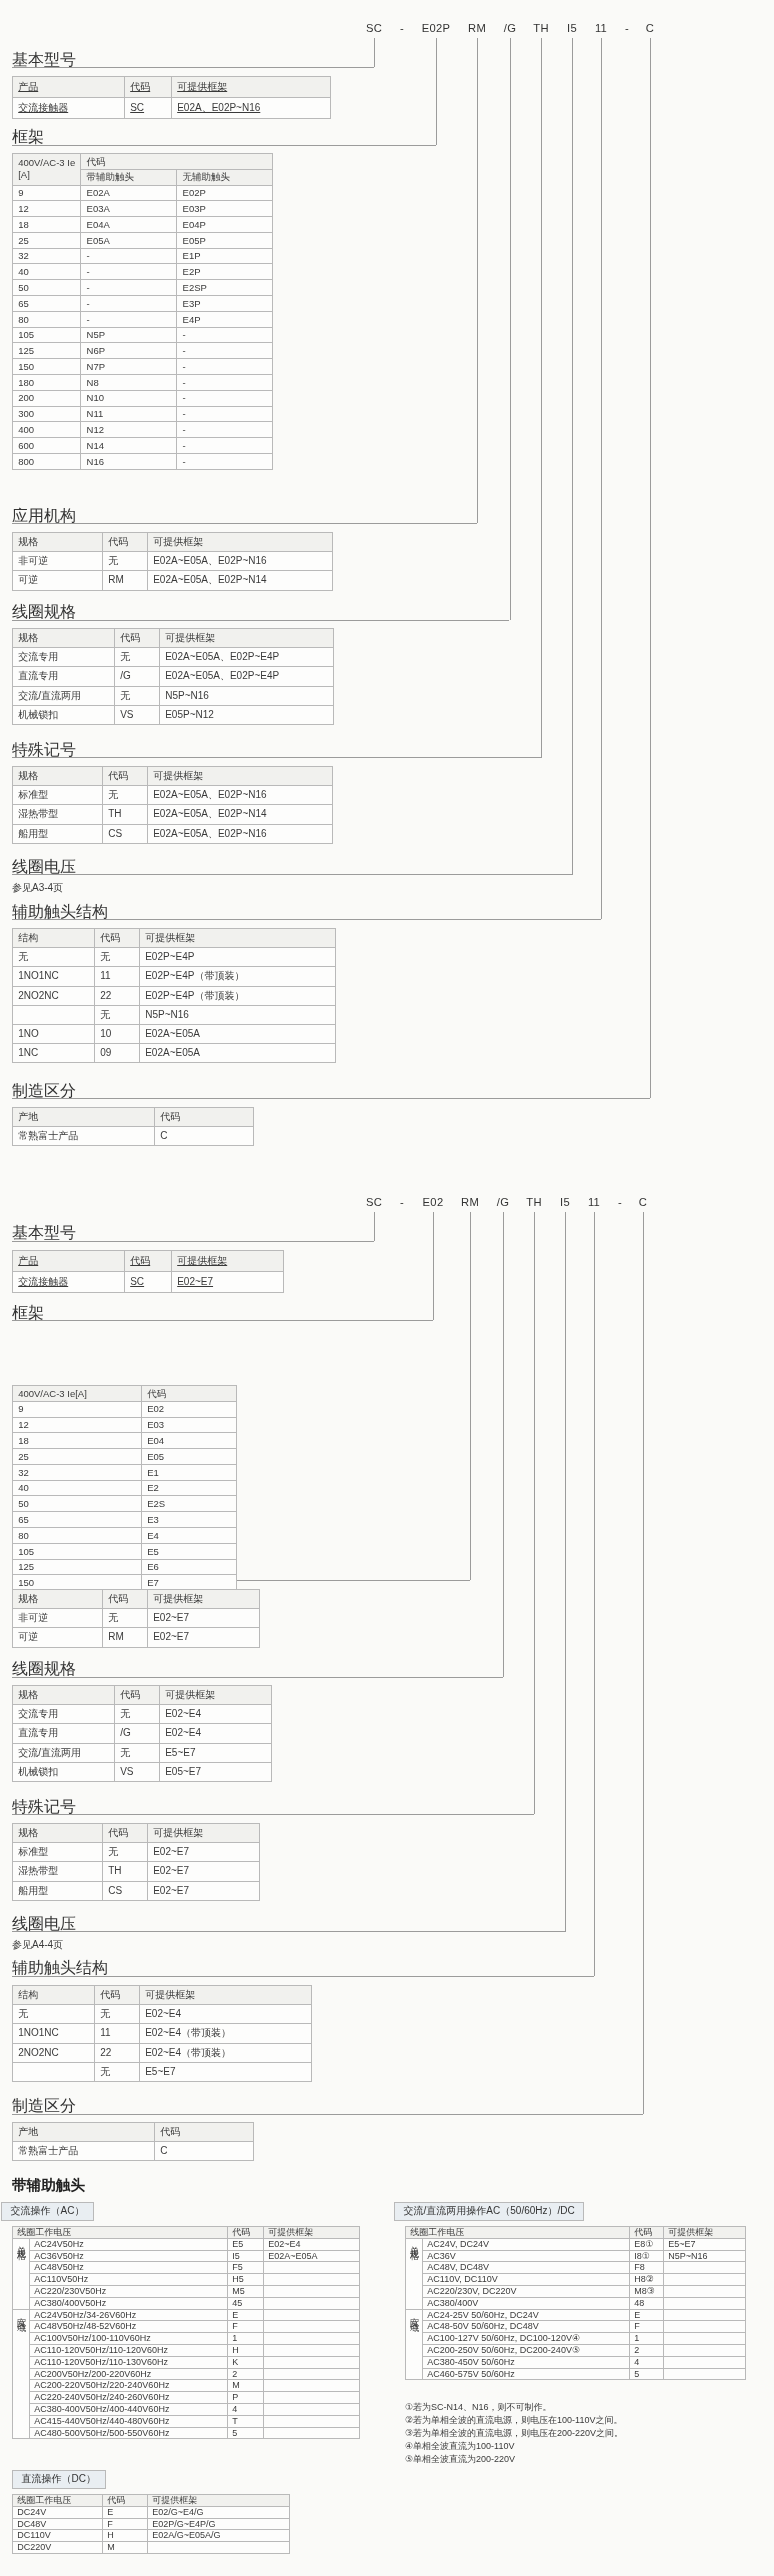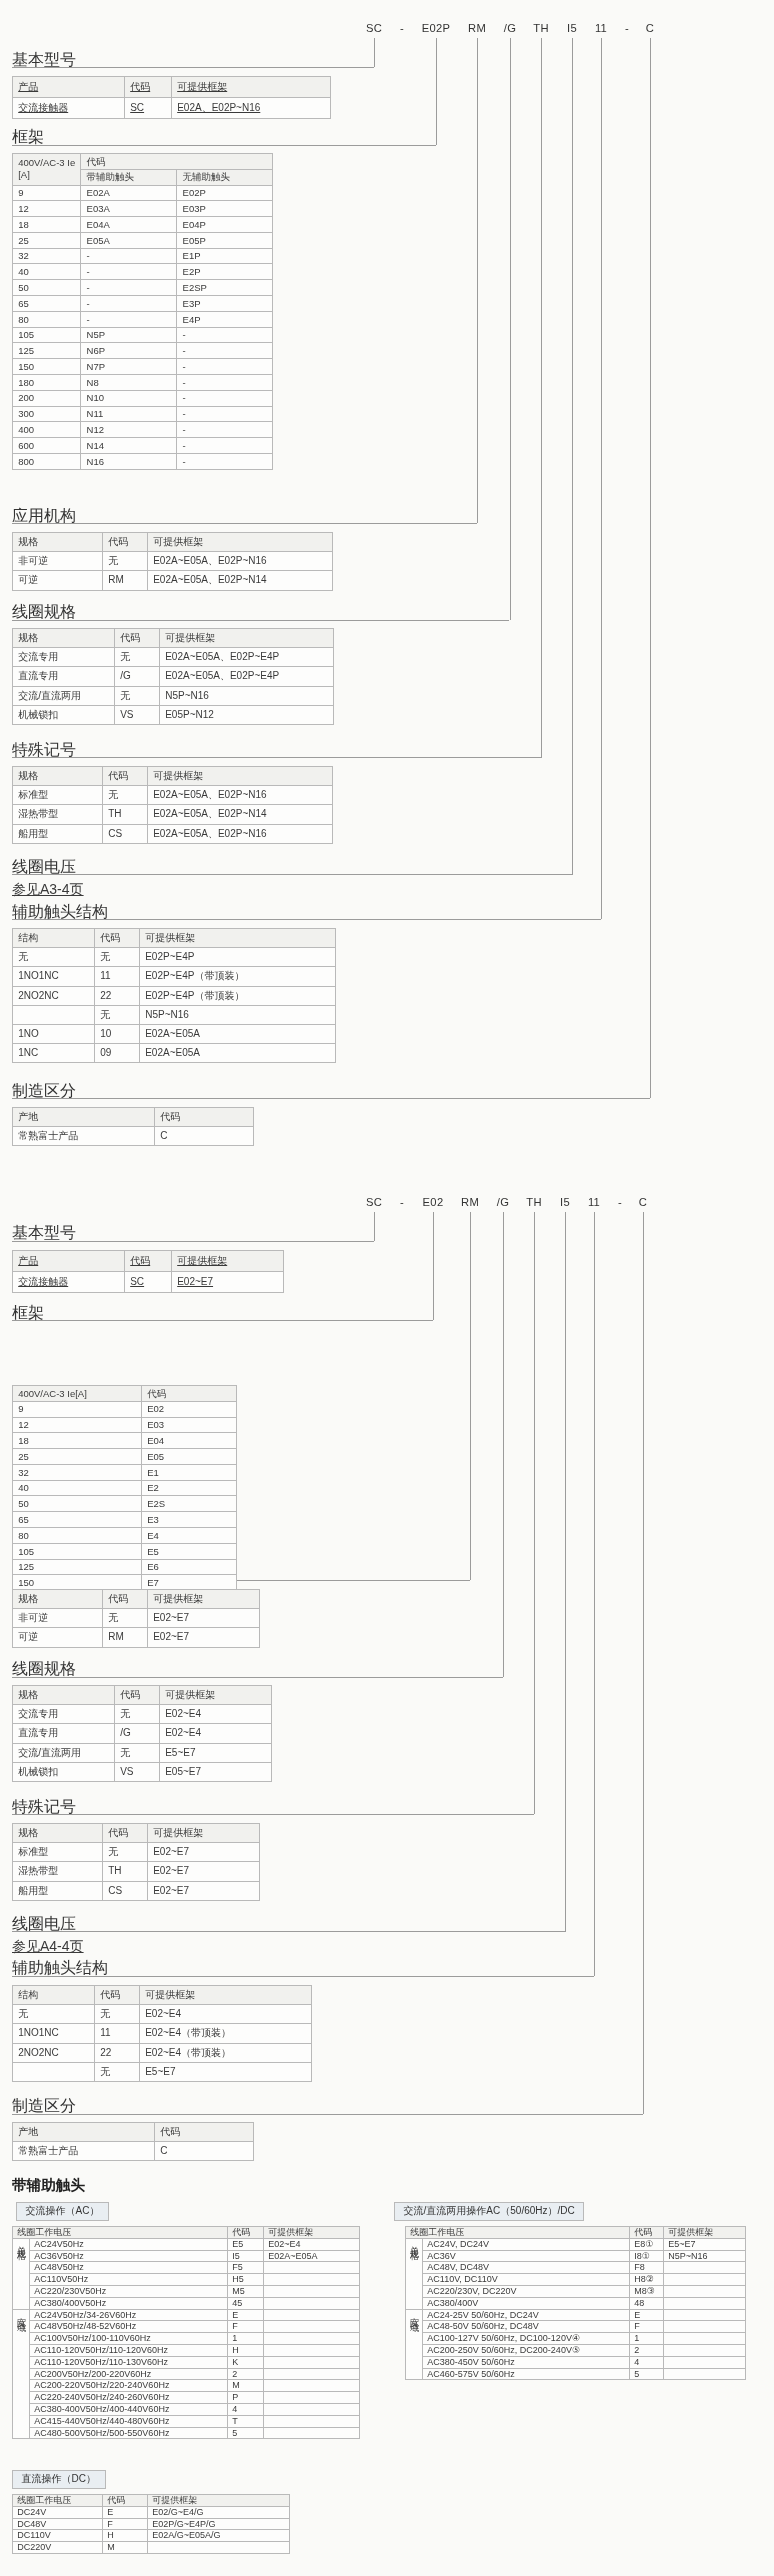--- a/index.html
+++ b/index.html
@@ -14,21 +14,21 @@
   .t th,.t td{border:0.9px solid #b9b9b9;font-weight:normal;text-align:left;
               padding:0.9px 5.2px;font-size:10px;line-height:1.2;white-space:nowrap;overflow:hidden;}
   .t th{background:#f1f1ee;}
   .rh26 th,.rh26 td{height:18px;text-decoration:underline;}
   .rh24 th,.rh24 td{height:16.4px;}
   .rh20 th,.rh20 td{height:13px;font-size:9.5px;}
   .s3 th,.s3 td{height:10.3px;padding:0 4.3px;font-size:9px;}
   .grp-cell{writing-mode:vertical-rl;text-orientation:upright;text-align:center;
             padding:0 !important;letter-spacing:2.6px;background:#fdfdfc;}
   .two-line div{line-height:1.25;}
-  .note-text{position:absolute;font-size:14px;color:#3a3a3a;white-space:nowrap;text-decoration:underline;}
+  .note-text{position:absolute;font-size:10px;color:#3a3a3a;white-space:nowrap;}
   .big-title{position:absolute;font-size:14.6px;font-weight:bold;color:#222;white-space:nowrap;}
   .lbl-box{position:absolute;border:0.9px solid #b9b9b9;background:#e9eef2;
            font-size:10px;line-height:1;padding:3.4px 8.6px;white-space:nowrap;color:#333;}
   .notes div{font-size:9px;line-height:13px;white-space:nowrap;}
 </style>
 </head>
 <body>
 
 <div class="page">
 
@@ -667,21 +667,21 @@
           <tr>
             <td>常熟富士产品</td>
             <td>C</td>
           </tr>
         </tbody>
     </table>
   </div>
 
   <div class="big-title" style="left:12px;top:2176px">带辅助触头</div>
 
-  <div class="lbl-box" style="left:16px;top:2202px">交流操作（AC）</div>
+  <div class="lbl-box" style="left:1px;top:2202px">交流操作（AC）</div>
   <div class="lbl-box" style="left:394px;top:2202px">交流/直流两用操作AC（50/60Hz）/DC</div>
 
   <div class="abs" style="left:12px;top:2226px">
     <table class="t s3">
       <colgroup>
           <col style="width:17px">
           <col style="width:198px">
           <col style="width:36px">
           <col style="width:96px">
         </colgroup>
@@ -859,20 +859,27 @@
           </tr>
           <tr>
             <td>AC460-575V 50/60Hz</td>
             <td>5</td>
             <td></td>
           </tr>
         </tbody>
     </table>
   </div>
 
+  <div class="abs notes" style="left:405px;top:2401px">
+    <div>①若为SC-N14、N16，则不可制作。</div>
+    <div>②若为单相全波的直流电源，则电压在100-110V之间。</div>
+    <div>③若为单相全波的直流电源，则电压在200-220V之间。</div>
+    <div>④单相全波直流为100-110V</div>
+    <div>⑤单相全波直流为200-220V</div>
+  </div>
 
   <div class="lbl-box" style="left:12px;top:2470px">直流操作（DC）</div>
 
   <div class="abs" style="left:12px;top:2494px">
     <table class="t s3">
       <colgroup>
           <col style="width:90px">
           <col style="width:45px">
           <col style="width:142px">
         </colgroup>

